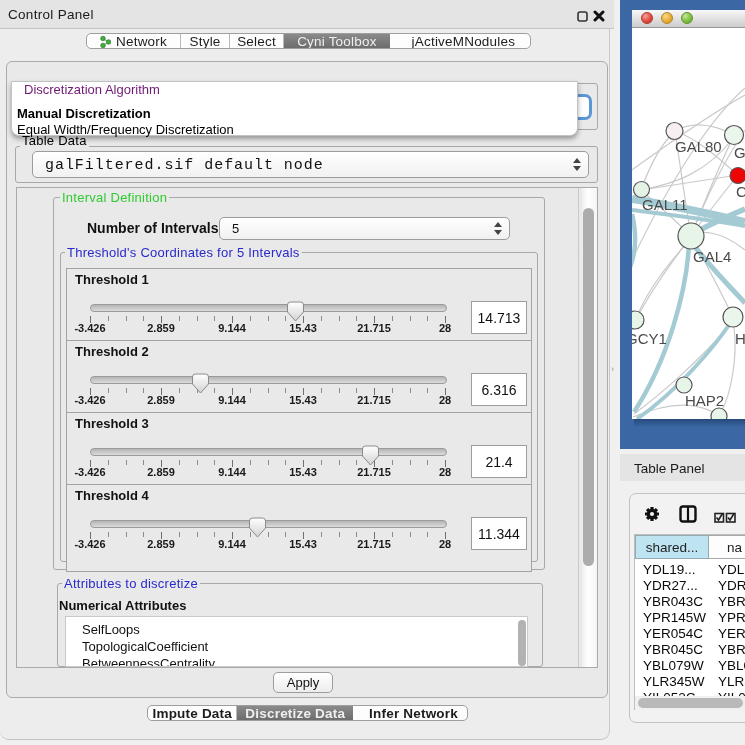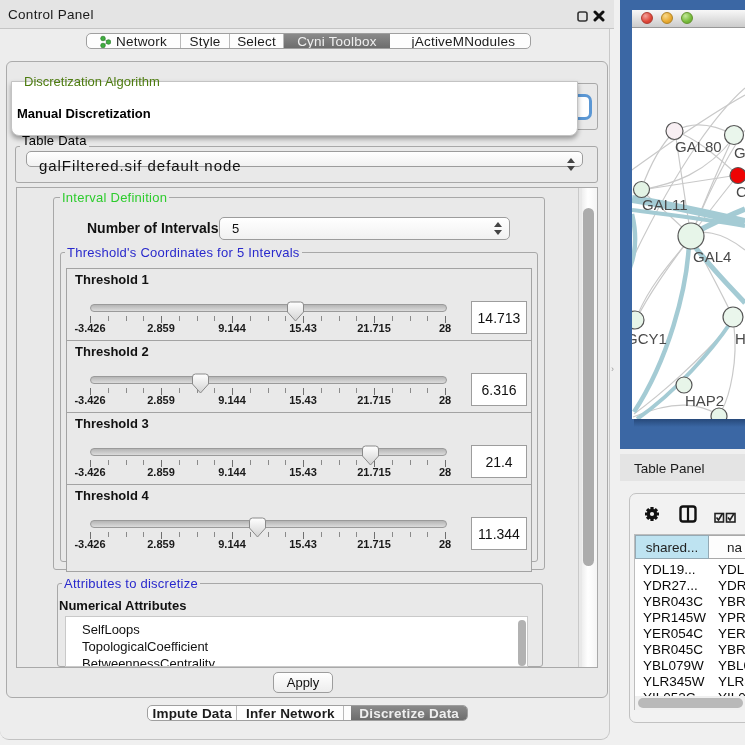--- a/index.html
+++ b/index.html
@@ -84,29 +84,30 @@
   <div class="it" style="width:50px;">Style</div>
   <div class="it" style="width:55px;">Select</div>
   <div class="it sel" style="width:108px;">Cyni Toolbox</div>
   <div class="it" style="width:136px;">jActiveMNodules</div>
 </div>
 
 <div class="abs" id="panelA"></div>
 
 <div class="grp" style="left:15px; top:83px; width:583px; height:47px;"></div>
 <div class="abs" style="left:555px; top:94px; width:37px; height:26px; border:3px solid #5b97d4; border-radius:7px; background:#fff; z-index:5;"></div>
-<div class="abs" style="left:24px; top:74px; font-size:13px; color:#4d7c0f; z-index:35;">Discretization Algorithm</div>
+<div class="abs" style="left:24px; top:82px; font-size:13px; color:#701a75; z-index:35;">Discretization Algorithm</div>
 
 <div class="abs" id="popup">
   <div class="l1">Manual Discretization</div>
+  <div class="l2">Equal Width/Frequency Discretization</div>
 </div>
 
 <div class="grp" style="left:15px; top:146px; width:583px; height:37px;"></div>
 <div class="grplab" style="left:20px; top:133px; z-index:2;">Table Data</div>
-<div class="cbox" style="left:26px; top:151px; width:557px; height:16px;">
+<div class="cbox" style="left:32px; top:151px; width:557px; height:27px;font-family:Liberation Mono, monospace;">
   <span class="tx" style="top:5px; font-size:15px; letter-spacing:0.95px;">galFiltered.sif default node</span>
   <div class="updown" style="top:6px;">
       <div class="u"></div>
       <div class="d"></div>
     </div>
 </div>
 
 <div class="abs" style="left:16px; top:187px; width:582px; height:481px; border:1px solid #a9a9a9; background:#e9e9e9;"></div>
 
 <div class="abs" style="left:578px; top:188px; width:1px; height:479px; background:#c9c9c9;"></div>
@@ -308,22 +309,22 @@
 <div class="abs" style="left:59px; top:598px; font-size:13px; font-weight:bold; color:#111;">Numerical Attributes</div>
 <div class="abs" style="left:65px; top:616px; width:463px; height:51px; background:#fff; border:1px solid #c9c9c9; overflow:hidden;">
   <div style="font-size:13px; color:#111; padding-left:16px; line-height:17px; padding-top:4px;">SelfLoops<br>TopologicalCoefficient<br>BetweennessCentrality</div>
 </div>
 <div class="abs" style="left:518px; top:620px; width:8px; height:46px; background:#b2b2b2; border-radius:4px;"></div>
 
 <div class="abs" style="left:273px; top:672px; width:60px; height:21px; background:linear-gradient(#ffffff,#ededed); border:1px solid #9d9d9d; border-radius:5px; font-size:13px; color:#111; display:flex; align-items:center; justify-content:center;">Apply</div>
 
 <div class="abs seg" style="left:147px; top:705px; width:321px; font-weight:bold;">
   <div class="it" style="width:92px;">Impute Data</div>
+  <div class="it sel" style="width:119px;">Discretize Data</div>
   <div class="it" style="width:110px;">Infer Network</div>
-  <div class="it sel" style="width:119px;">Discretize Data</div>
 </div>
 
 <div class="abs" style="left:611px; top:364px; width:6px; height:9px; color:#9a9a9a; font-size:9px;">›</div>
 
 <div class="abs" id="netframe">
   <div style="position:absolute; left:14px; top:419px; width:111px; height:8px; background:linear-gradient(#27497a,#3b67a4);"></div>
   <div id="netwin">
     <svg width="113" height="391" style="position:absolute;left:0;top:18px;" viewBox="632 28 113 391">
       <g fill="none" stroke="#c9c9c9" stroke-width="1.2" id="thin-edges">
         <path d="M675,131 C 695,120 715,125 734,135"></path>

